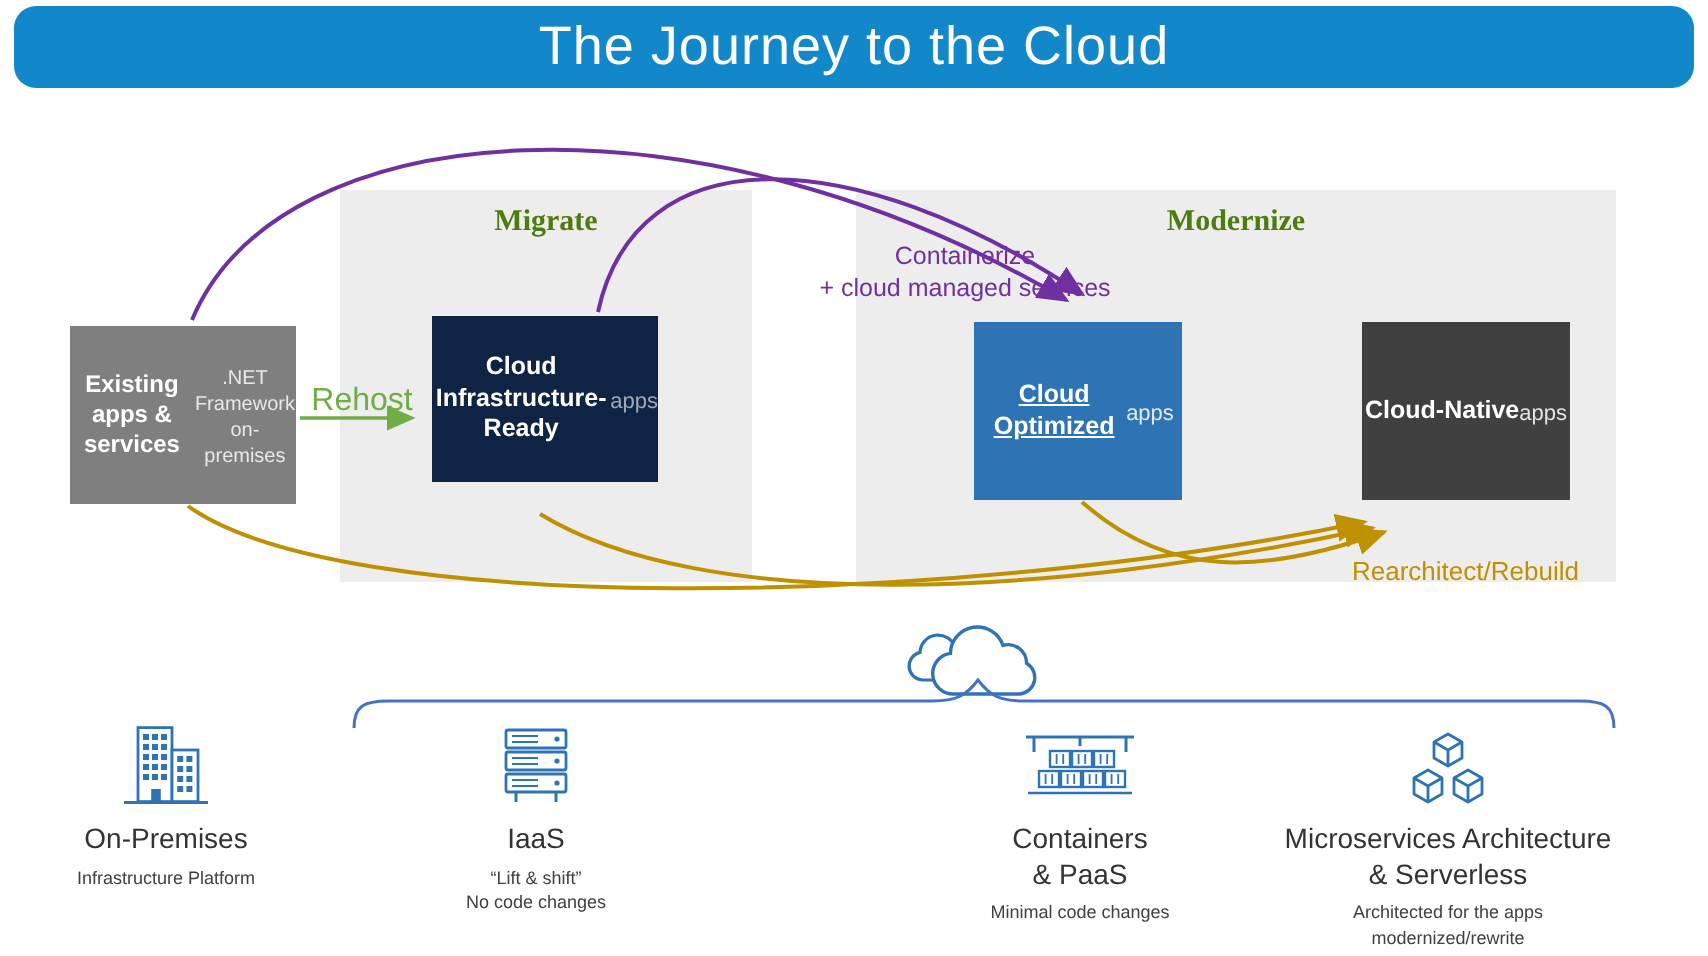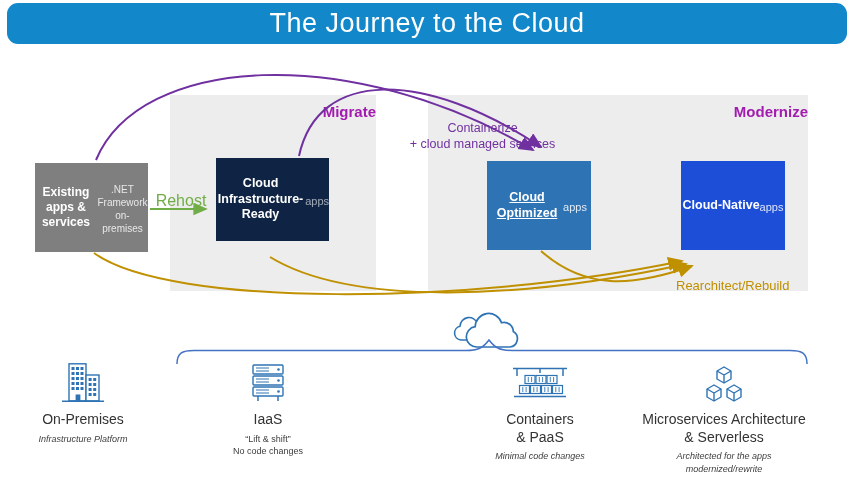--- a/index.html
+++ b/index.html
@@ -10,50 +10,50 @@
   
   .banner{
     position:absolute;left:7px;top:3px;width:840px;height:41px;background:#1287C9;
     display:flex;align-items:center;justify-content:center;
     color:#fff;font-size:27px;font-weight:300;letter-spacing:.5px;border-radius:11px;
   }
   
   .panel{position:absolute;top:95px;height:196px;background:#EDEDED;}
   .panel.migrate{left:170px;width:206px;}
   .panel.modernize{left:428px;width:380px;}
-  .panel-label{position:absolute;top:8px;left:0;width:100%;text-align:right;
-    font-weight:bold;font-size:15px;color:#a21caf;}
+  .panel-label{position:absolute;top:8px;left:0;width:100%;text-align:center;
+    font-weight:bold;font-size:15px;color:#4d7c0f;font-family:Liberation Serif, serif;}
   
   .appbox{position:absolute;color:#fff;display:flex;
     align-items:center;justify-content:center;text-align:center;z-index:2;}
   .appbox .t{font-weight:bold;font-size:12.5px;line-height:1.25;}
   .appbox .s{font-size:11px;margin-top:2px;color:rgba(255,255,255,.85);}
   .box-existing{left:35px;top:163px;width:113px;height:89px;background:#7F7F7F;}
   .box-existing .t{font-size:12px;}
   .box-existing .s{font-size:10px;line-height:1.3;margin-top:3px;color:rgba(255,255,255,.82);}
   .box-infra{left:216px;top:158px;width:113px;height:83px;background:#0F2445;}
   .box-infra .t{max-width:100px;}
   .box-infra .s{color:rgba(255,255,255,.6);}
   .box-optimized{left:487px;top:161px;width:104px;height:89px;background:#2E74B5;}
   .box-optimized .t{max-width:72px;text-decoration:underline;}
-  .box-native{left:681px;top:161px;width:104px;height:89px;background:#1d4ed8;}
+  .box-native{left:681px;top:161px;width:104px;height:89px;background:#404040;}
   
   .lbl{position:absolute;z-index:3;}
   .lbl-rehost{left:148px;top:192px;width:66px;text-align:center;color:#70AD47;font-size:16px;}
   .lbl-containerize{left:390px;top:120px;width:185px;text-align:center;color:#7030A0;
     font-size:12.5px;line-height:1.3;}
   .lbl-rearchitect{left:676px;top:278px;width:140px;color:#BF9000;font-size:13px;}
   
   .overlay{position:absolute;left:0;top:0;width:854px;height:478px;z-index:4;pointer-events:none;}
   
   .plat{position:absolute;text-align:center;display:flex;flex-direction:column;align-items:center;}
   .plat .icon{height:46px;display:flex;align-items:flex-end;justify-content:center;margin-bottom:7px;}
   .plat .t{font-size:14px;line-height:1.25;color:#333;}
   .plat .sub{font-size:9px;color:#404040;margin-top:4px;line-height:1.4;}
-  .italic{font-style:italic;}
+  .italic{}
   .plat-onprem{left:18px;top:358px;width:130px;}
   .plat-iaas{left:200px;top:358px;width:136px;}
   .plat-paas{left:468px;top:358px;width:144px;}
   .plat-micro{left:624px;top:358px;width:200px;align-items:center;}
 </style>
 </head>
 <body>
 
 <div class="stage">
 

